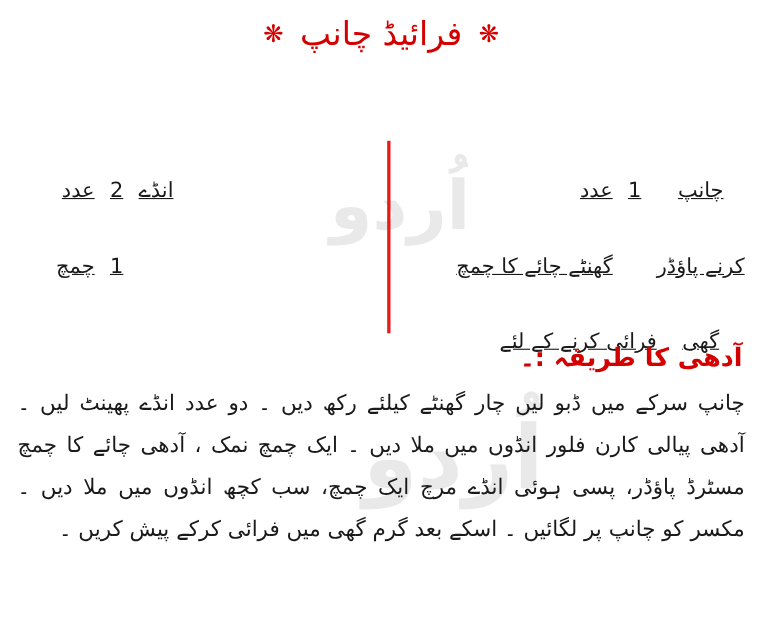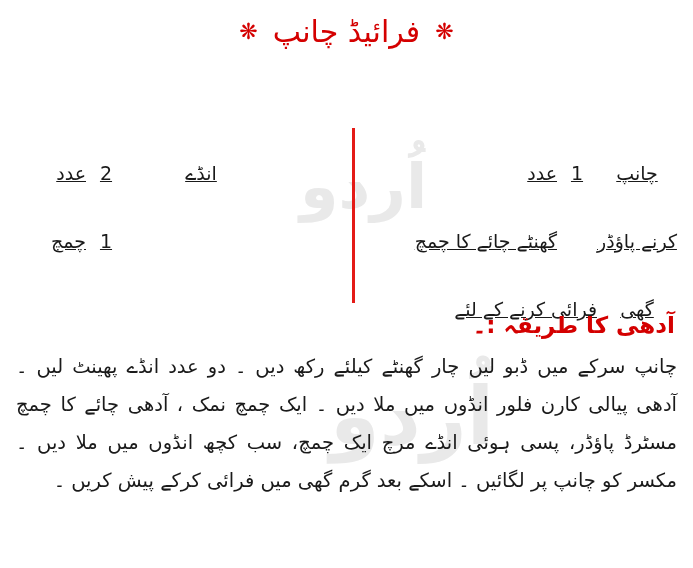--- a/index.html
+++ b/index.html
@@ -104,21 +104,21 @@
     font-size: 19px;
   }
   .col {
     white-space: nowrap;
     text-decoration: underline;
   }
   .col-name-a { width: 80px; text-align: center; margin-top: 32px; }
   .col-qty-a  { width: 40px; text-align: center; }
   .col-unit-a { width: 120px; text-align: right; }
   .col-gap    { flex: 1 1 auto; }
-  .col-name-b { width: 150px; text-align: center; }
+  .col-name-b { width: 150px; text-align: left; }
   .col-qty-b  { width: 40px; text-align: center; }
   .col-unit-b { width: 70px; text-align: right; }
 
   .row-single .col-name-a { width: 80px; }
   .row-single .col-unit-only { width: 170px; text-align: right; }
 
   
   .divider {
     position: absolute;
     background: #e41b17;

